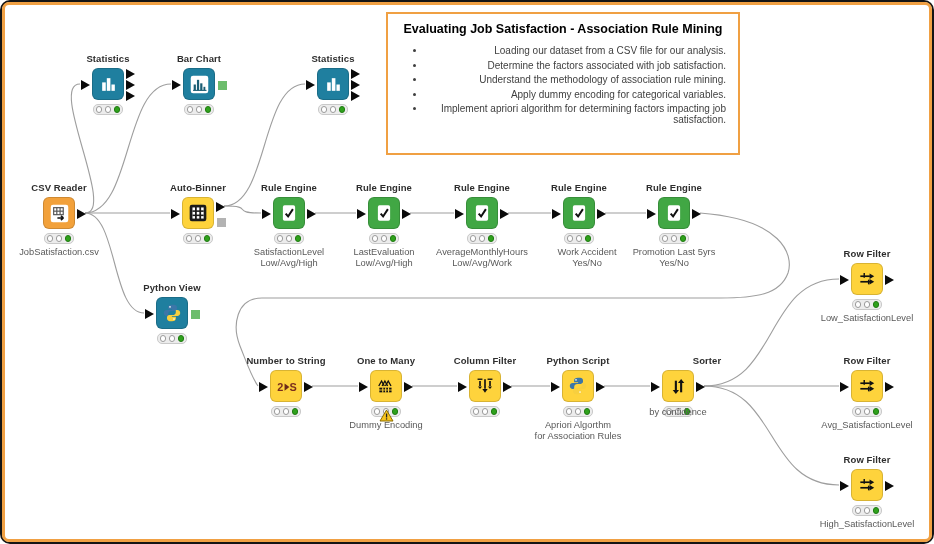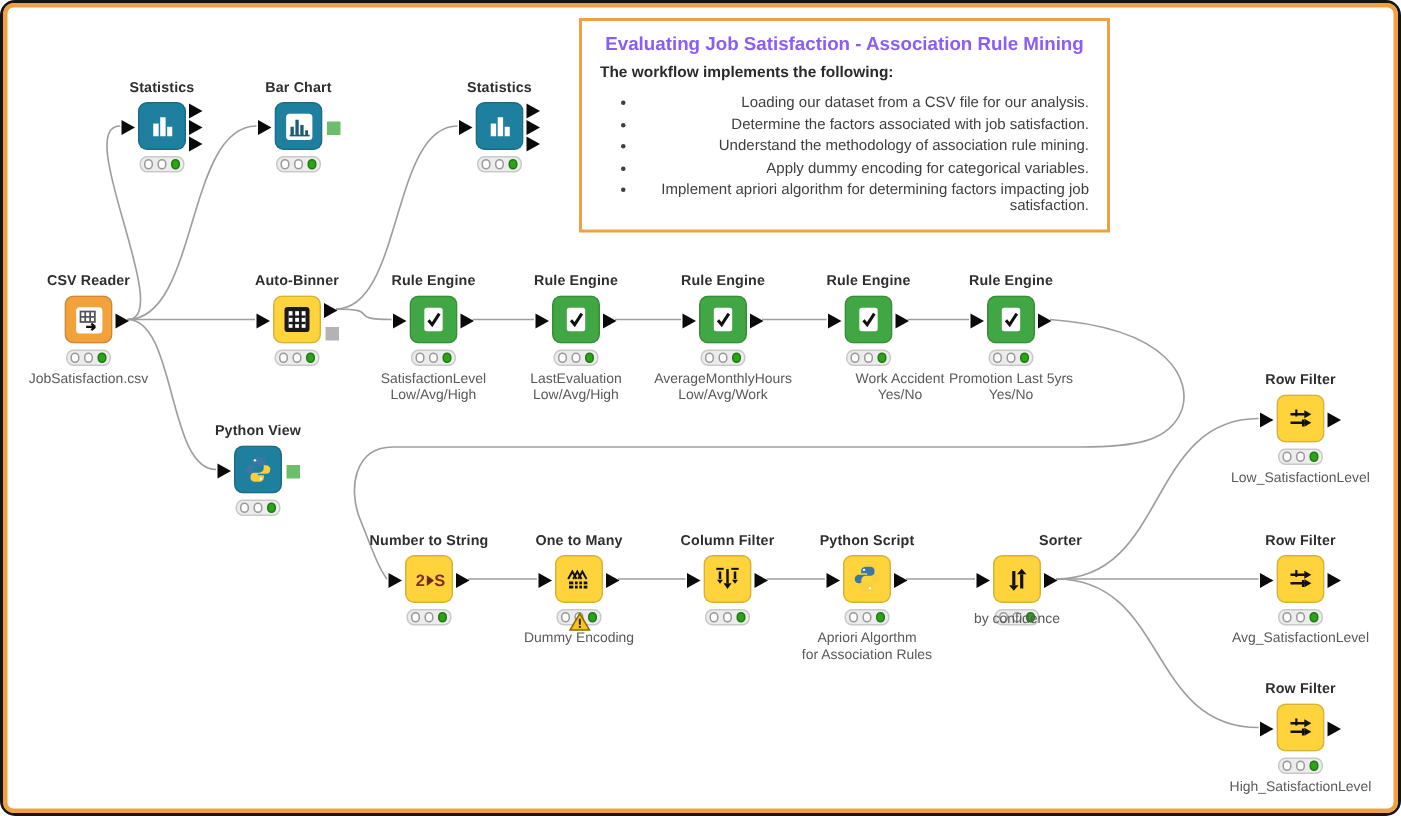--- a/index.html
+++ b/index.html
@@ -34,21 +34,21 @@
   }
   .dot{width:6.3px;height:6.3px;border-radius:50%;background:#fff;
     border:1px solid #9a9a9a;box-sizing:border-box;}
   .dot.g{background:#2fa21c;border-color:#1f7a12;}
   .warn-badge{position:absolute;}
   .info-box{
     position:absolute;left:386px;top:12px;width:354px;height:143px;
     border:2px solid #f0a043;background:#fff;box-sizing:border-box;
     padding:5px 12px 0 12px;
   }
-  .info-title{text-align:center;font-weight:bold;font-size:12.5px;color:#8b5cf6;margin-top:3px;}
+  .info-title{text-align:center;font-weight:bold;font-size:12.5px;color:#000000;margin-top:3px;}
   .info-intro{font-weight:bold;font-size:10.3px;color:#2a2a2a;margin-top:7px;}
   .info-list{margin:9px 0 0 0;padding-left:26px;text-align:right;}
   .info-list li{font-size:10px;color:#3f3f3f;margin-bottom:3.5px;}
   .frame-outer{position:absolute;inset:0;border:2px solid #141414;border-radius:10px;pointer-events:none;}
   .frame-inner{position:absolute;inset:2px;border:3px solid #f0a043;border-radius:7px;pointer-events:none;}
 </style>
 </head>
 <body>
 
 <div id="workspace">
@@ -68,21 +68,20 @@
       <path d="M412 386 C 444 386, 425 386, 457 386" fill="none" stroke="#9e9e9e" stroke-width="1.1"></path>
       <path d="M511 386 C 543 386, 518 386, 550 386" fill="none" stroke="#9e9e9e" stroke-width="1.1"></path>
       <path d="M604 386 C 636 386, 618 386, 650 386" fill="none" stroke="#9e9e9e" stroke-width="1.1"></path>
       <path d="M704 386 C 778.25 386, 764.75 279, 839 279" fill="none" stroke="#9e9e9e" stroke-width="1.1"></path>
       <path d="M704 386 C 778.25 386, 764.75 386, 839 386" fill="none" stroke="#9e9e9e" stroke-width="1.1"></path>
       <path d="M704 386 C 778.25 386, 764.75 485, 839 485" fill="none" stroke="#9e9e9e" stroke-width="1.1"></path>
     </svg>
 
   <div class="info-box">
     <div class="info-title">Evaluating Job Satisfaction - Association Rule Mining</div>
-    <div class="info-intro">The workflow implements the following:</div>
     <ul class="info-list" id="info-list">
         <li>Loading our dataset from a CSV file for our analysis.</li>
         <li>Determine the factors associated with job satisfaction.</li>
         <li>Understand the methodology of association rule mining.</li>
         <li>Apply dummy encoding for categorical variables.</li>
         <li>Implement apriori algorithm for determining factors impacting job satisfaction.</li>
       </ul>
   </div>
 <div class="node-label" style="left: 38px; top: 53px;">Statistics</div>
     <div class="node-body" style="left: 92px; top: 68px; background: rgb(31, 127, 159);">
@@ -258,21 +257,21 @@
         </svg>
       </span>
       <div class="ptri" style="left: -12px; top: 11px;"></div>
       <div class="ptri" style="left: 33px; top: 11px;"></div>
     </div>
     <div class="tl" style="left: 564px; top: 233px;">
       <span class="dot"></span>
       <span class="dot"></span>
       <span class="dot g"></span>
     </div>
-    <div class="sub-label" style="left: 515px; top: 247px;">Work Accident
+    <div class="sub-label" style="left: 502px; top: 247px;">Work Accident
 Yes/No</div>
     <div class="node-label" style="left: 604px; top: 182px;">Rule Engine</div>
     <div class="node-body" style="left: 658px; top: 197px; background: rgb(65, 167, 68);">
       <span class="node-icon">
         <svg viewBox="0 0 18 18" width="20" height="20">
           <rect x="3.5" y="2" width="11" height="14" rx="1.5" fill="#fff"></rect>
           <path d="M6 9.5 l2.2 2.6 L12.5 5.5" stroke="#111" stroke-width="1.8" fill="none"></path>
         </svg>
       </span>
       <div class="ptri" style="left: -12px; top: 11px;"></div>

